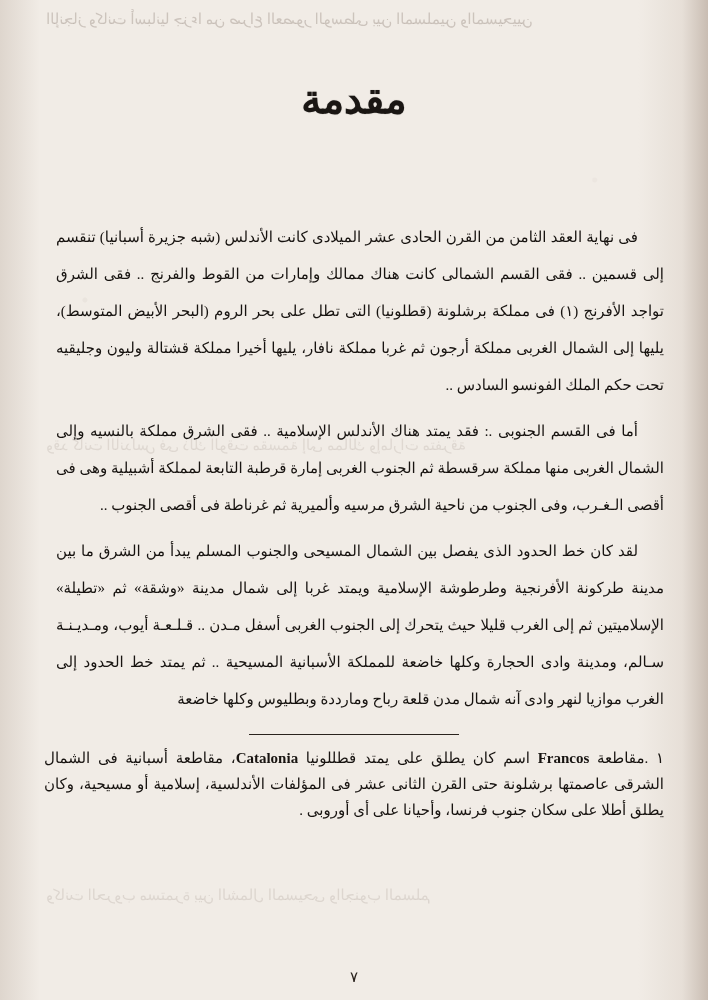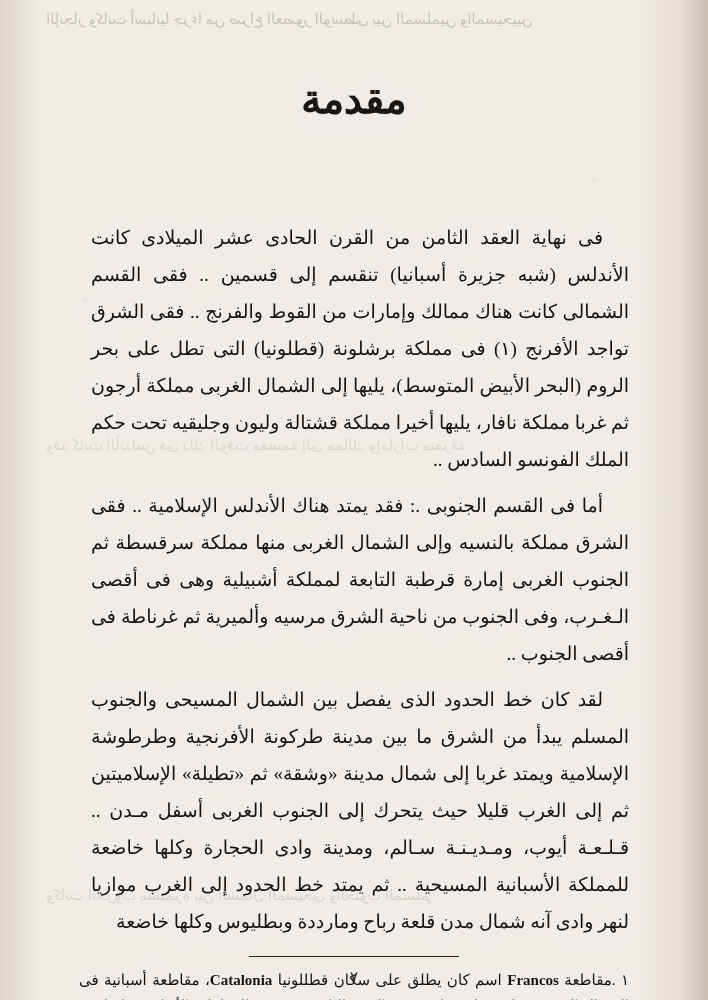--- a/index.html
+++ b/index.html
@@ -42,38 +42,38 @@
   }
   .bleed.top { top: 4px; }
   .bleed.mid { top: 430px; opacity: .5; }
   .bleed.bot { top: 880px; opacity: .55; }
 
   .content {
     position: absolute;
     top: 0; left: 0;
     width: 708px;
     height: 1000px;
-    padding: 0 79px;
+    padding: 0 44px;
     box-sizing: border-box;
   }
 
   .title {
     text-align: center;
     font-size: 40px;
     font-weight: 700;
     letter-spacing: 2px;
     color: #1a1613;
     margin: 76px 0 0 0;
     text-shadow: 0 0 1px rgba(0,0,0,0.35);
   }
 
   .body-text {
     margin-top: 96px;
     color: #171310;
-    font-size: 19px;
+    font-size: 15px;
     line-height: 37px;
     text-align: justify;
     text-justify: inter-word;
     margin-left: 12px;
   }
 
   .body-text p {
     margin: 0 0 9px 0;
     text-indent: 26px;
   }
@@ -137,20 +137,20 @@
 
     <div class="body-text">
       <p><span>فى نهاية العقد الثامن من القرن الحادى عشر الميلادى كانت الأندلس (شبه جزيرة أسبانيا) تنقسم إلى قسمين .. فقى القسم الشمالى كانت هناك ممالك وإمارات من القوط والفرنج .. فقى الشرق تواجد الأفرنج (١) فى مملكة برشلونة (قطلونيا) التى تطل على بحر الروم (البحر الأبيض المتوسط)، يليها إلى الشمال الغربى مملكة أرجون ثم غربا مملكة نافار، يليها أخيرا مملكة قشتالة وليون وجليقيه تحت حكم الملك الفونسو السادس ..</span></p>
       <p><span>أما فى القسم الجنوبى .: فقد يمتد هناك الأندلس الإسلامية .. فقى الشرق مملكة بالنسيه وإلى الشمال الغربى منها مملكة سرقسطة ثم الجنوب الغربى إمارة قرطبة التابعة لمملكة أشبيلية وهى فى أقصى الـغـرب، وفى الجنوب من ناحية الشرق مرسيه وألميرية ثم غرناطة فى أقصى الجنوب ..</span></p>
       <p><span>لقد كان خط الحدود الذى يفصل بين الشمال المسيحى والجنوب المسلم يبدأ من الشرق ما بين مدينة طركونة الأفرنجية وطرطوشة الإسلامية ويمتد غربا إلى شمال مدينة «وشقة» ثم «تطيلة» الإسلاميتين ثم إلى الغرب قليلا حيث يتحرك إلى الجنوب الغربى أسفل مـدن .. قـلـعـة أيوب، ومـديـنـة سـالم، ومدينة وادى الحجارة وكلها خاضعة للمملكة الأسبانية المسيحية .. ثم يمتد خط الحدود إلى الغرب موازيا لنهر وادى آنه شمال مدن قلعة رباح ومارددة وبطليوس وكلها خاضعة</span></p>
     </div>
 
     <div class="footnote-rule"></div>
 
     <div class="footnote">
-      <span>١ .</span><span>مقاطعة </span><span class="latin">Francos</span><span> اسم كان يطلق على سكان قطللونيا </span><span class="latin">Catalonia</span><span>، مقاطعة أسبانية فى الشمال الشرقى عاصمتها برشلونة حتى القرن الثانى عشر فى المؤلفات الأندلسية، إسلامية أو مسيحية، وكان يطلق أطلا على سكان جنوب فرنسا، وأحيانا على أى أوروبى .</span>
+      <span>١ .</span><span>مقاطعة </span><span class="latin">Francos</span><span> اسم كان يطلق على يمتد قطللونيا </span><span class="latin">Catalonia</span><span>، مقاطعة أسبانية فى الشمال الشرقى عاصمتها برشلونة حتى القرن الثانى عشر فى المؤلفات الأندلسية، إسلامية أو مسيحية، وكان يطلق أطلا على سكان جنوب فرنسا، وأحيانا على أى أوروبى .</span>
     </div>
 
   </div>
 
   <div class="page-number">٧</div>
   <div class="grain"></div>
 </div>
 
 </body></html>

